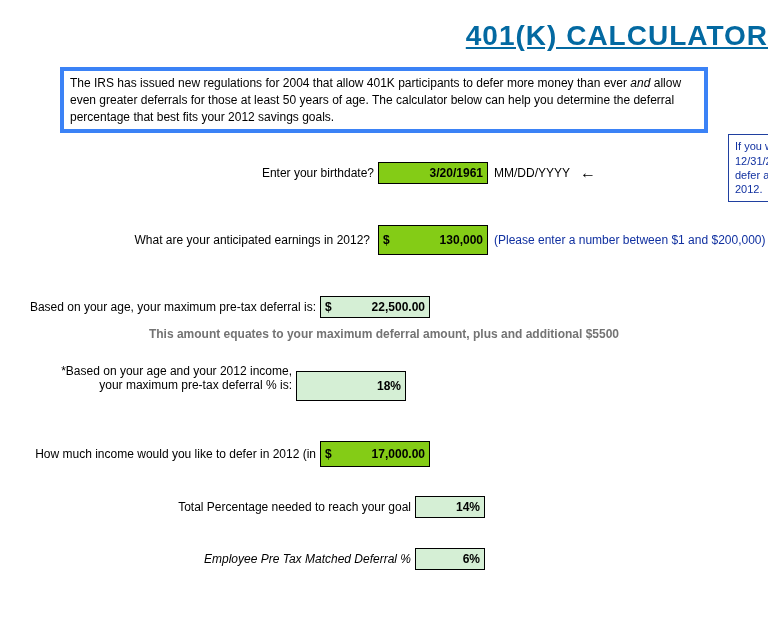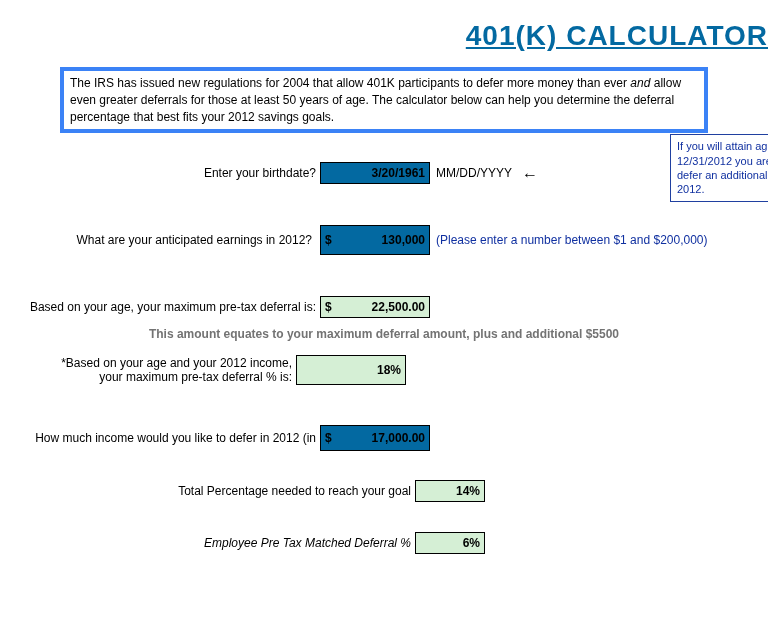--- a/index.html
+++ b/index.html
@@ -30,21 +30,21 @@
     line-height: 1.4;
   }
   .intro-box .and { font-style: italic; }
   .row {
     display: flex;
     align-items: center;
     margin: 8px 0;
     min-height: 24px;
   }
   .label-col {
-    width: 320px;
+    width: 378px;
     text-align: right;
     padding-right: 4px;
     font-size: 12px;
   }
   .value-col {
     width: 110px;
     display: flex;
     align-items: stretch;
   }
   .after-col {
@@ -60,21 +60,21 @@
     border: 1px solid #000;
     height: 22px;
     display: flex;
     align-items: center;
     justify-content: flex-end;
     padding: 0 4px;
     width: 100%;
     font-weight: bold;
     font-size: 12px;
   }
-  .cell.yellow { background: #0369a1; }
+  .cell.yellow { background: #84cc16; }
   .cell.green { background: #d5efd5; }
   .cell .left-sym {
     margin-right: auto;
     font-weight: bold;
   }
   .cell .val { text-align: right; }
   .date-fmt { font-size: 12px; }
   .arrow {
     font-size: 16px;
     margin: 0 4px;
@@ -158,21 +158,21 @@
   </div>
   <div class="after-col"></div>
 </div>
 <div class="note-line">This amount equates to your maximum deferral amount, plus and additional $5500</div>
 
 <div class="row gap-sm">
   <div class="label-col" style="width:256px;margin-left:40px;">
     <span>*Based on your age and your 2012 income, your maximum pre-tax deferral % is:</span>
   </div>
   <div class="value-col">
-    <div class="cell green" style="height:30px;">
+    <div class="cell green" style="height:30px;margin-top:16px;">
       <span class="val">18%</span>
     </div>
   </div>
   <div class="after-col"></div>
 </div>
 
 <div class="row gap-lg">
   <div class="label-col" style="width:320px;">
     <span>How much income would you like to defer in 2012 (in</span>
   </div>

